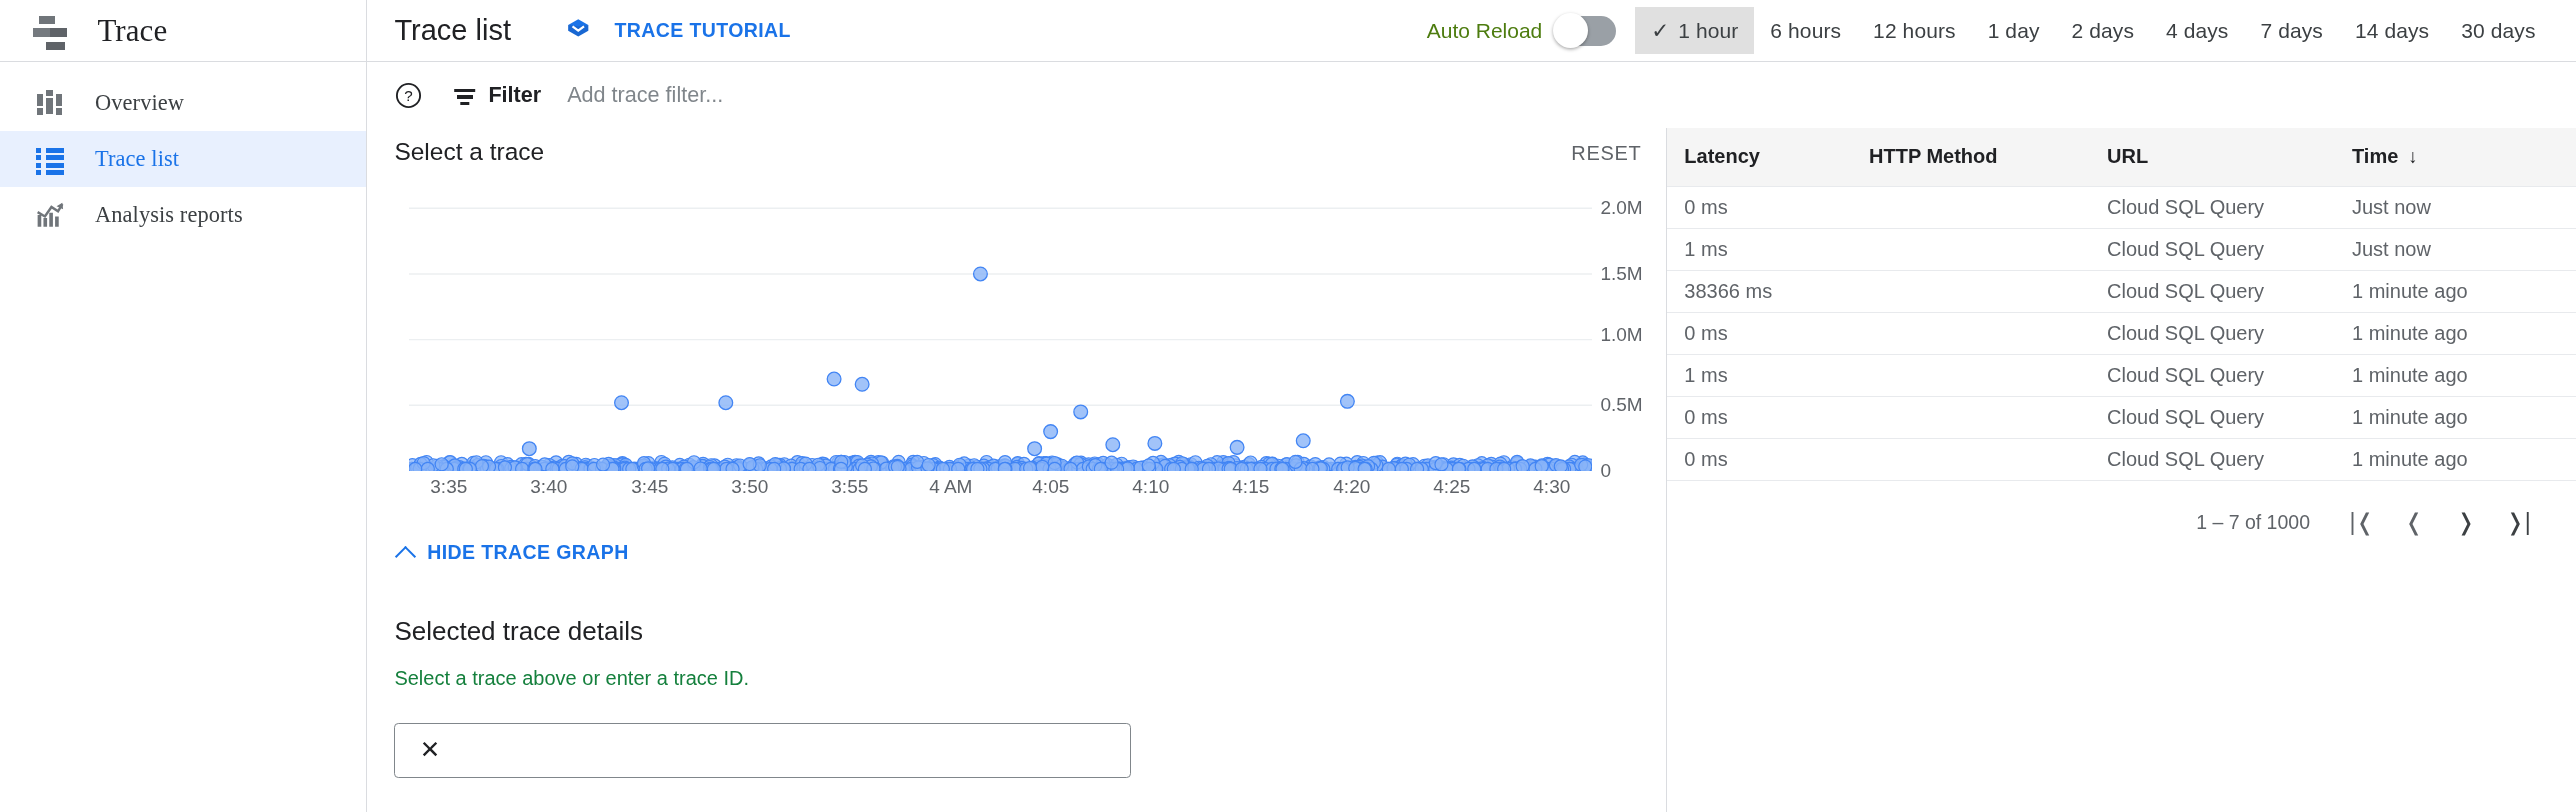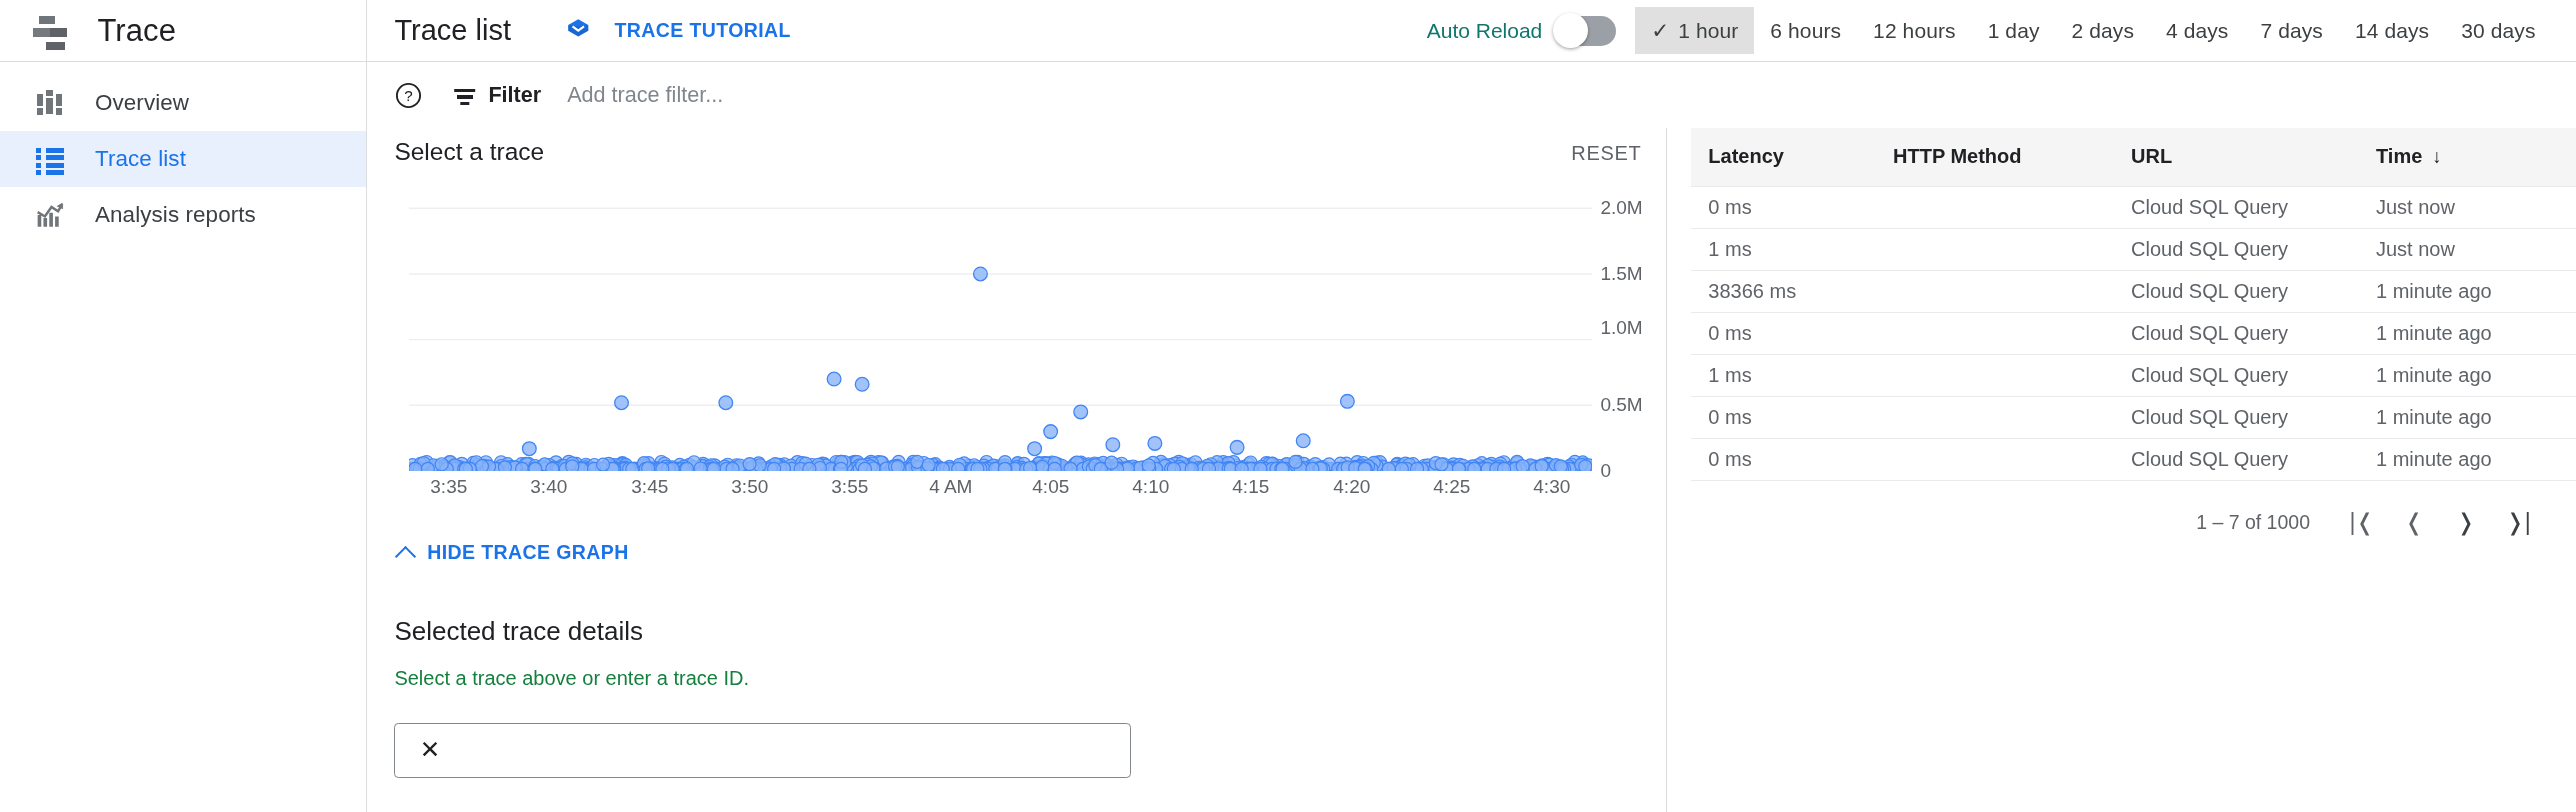--- a/index.html
+++ b/index.html
@@ -10,21 +10,21 @@
     color: #202124;
     overflow: hidden;
   }
   .app { display: flex; width: 2576px; height: 812px; }
 
   
   .sidebar {
     width: 367px; flex: 0 0 367px;
     border-right: 0.7px solid #dadce0;
     background: #fff;
-    display: flex; flex-direction: column;
+    display: flex; flex-direction: column; font-family: Liberation Serif, serif;
   }
   .brand {
     height: 62px; flex: 0 0 62px;
     display: flex; align-items: center;
     padding-left: 30px; gap: 27.4px;
     border-bottom: 0.7px solid #dadce0;
   }
   .brand-icon { width: 40px; height: 32px; position: relative; }
   .brand-icon i {
     position: absolute; background: #70757a; display: block;
@@ -78,21 +78,21 @@
   .tutorial {
     display: flex; align-items: center; gap: 24px;
     margin-left: 55px; cursor: pointer;
   }
   .tutorial-label {
     color: #1a73e8; font-size: 19.5px; font-weight: 700; letter-spacing: 0.4px;
   }
   .topbar-right {
     margin-left: auto; display: flex; align-items: center;
   }
-  .autoreload-label { font-size: 21px; color: #0f766e; margin-right: 13px; }
+  .autoreload-label { font-size: 21px; color: #4d7c0f; margin-right: 13px; }
   .toggle {
     width: 61px; height: 30px; border-radius: 15px;
     background: #9aa0a6; position: relative; cursor: pointer;
     margin-right: 19px;
   }
   .toggle .knob {
     position: absolute; left: -2.2px; top: -2.2px;
     width: 35px; height: 35px; border-radius: 50%;
     background: #fff; box-shadow: 0 1.4px 3.6px rgba(0,0,0,.35);
   }
@@ -123,21 +123,21 @@
   .filter-input {
     border: none; outline: none; background: transparent;
     font-family: "Liberation Sans", sans-serif;
     font-size: 21.6px; color: #5f6368; margin-left: 26px; width: 505px;
   }
   .filter-input::placeholder { color: #80868b; }
 
   
   .content { flex: 1; display: flex; min-height: 0; }
   .chart-col { width: 1299px; flex: 0 0 1299px; padding-left: 27.4px; position: relative; }
-  .table-col { flex: 1; border-left: 0.7px solid #dadce0; min-width: 0; padding-left: 24px; }
+  .table-col { flex: 1; border-left: 0.7px solid #dadce0; min-width: 0; }
 
   .chart-head {
     display: flex; align-items: baseline;
     padding-top: 10px; padding-right: 24.5px;
   }
   .chart-title { font-size: 24.5px; color: #202124; }
   .reset-link {
     margin-left: auto; font-size: 20px; color: #5f6368;
     letter-spacing: 0.7px; cursor: pointer;
   }
@@ -1867,21 +1867,21 @@
                 <circle cx="1034.0" cy="361.8" r="9.5" fill="#8ab4f8" fill-opacity="0.8" stroke="#4285f4" stroke-width="1.8"></circle>
                 <circle cx="975.7" cy="363.6" r="9.5" fill="#8ab4f8" fill-opacity="0.8" stroke="#4285f4" stroke-width="1.8"></circle>
                 <circle cx="166.8" cy="369.1" r="9.5" fill="#8ab4f8" fill-opacity="0.8" stroke="#4285f4" stroke-width="1.8"></circle>
                 <circle cx="1148.0" cy="367.3" r="9.5" fill="#8ab4f8" fill-opacity="0.8" stroke="#4285f4" stroke-width="1.8"></circle>
                 <circle cx="867.3" cy="369.1" r="9.5" fill="#8ab4f8" fill-opacity="0.8" stroke="#4285f4" stroke-width="1.8"></circle>
               </svg>
           </div>
           <div class="ylabels" id="ylabels">
               <span style="top: 289px;">0</span>
               <span style="top: 223px;">0.5M</span>
-              <span style="top: 146px;">1.0M</span>
+              <span style="top: 153px;">1.0M</span>
               <span style="top: 92px;">1.5M</span>
               <span style="top: 26px;">2.0M</span>
             </div>
           <div class="xlabels" id="xlabels">
               <span style="left: 40px;">3:35</span>
               <span style="left: 140px;">3:40</span>
               <span style="left: 241px;">3:45</span>
               <span style="left: 341px;">3:50</span>
               <span style="left: 441px;">3:55</span>
               <span style="left: 542px;">4 AM</span>

